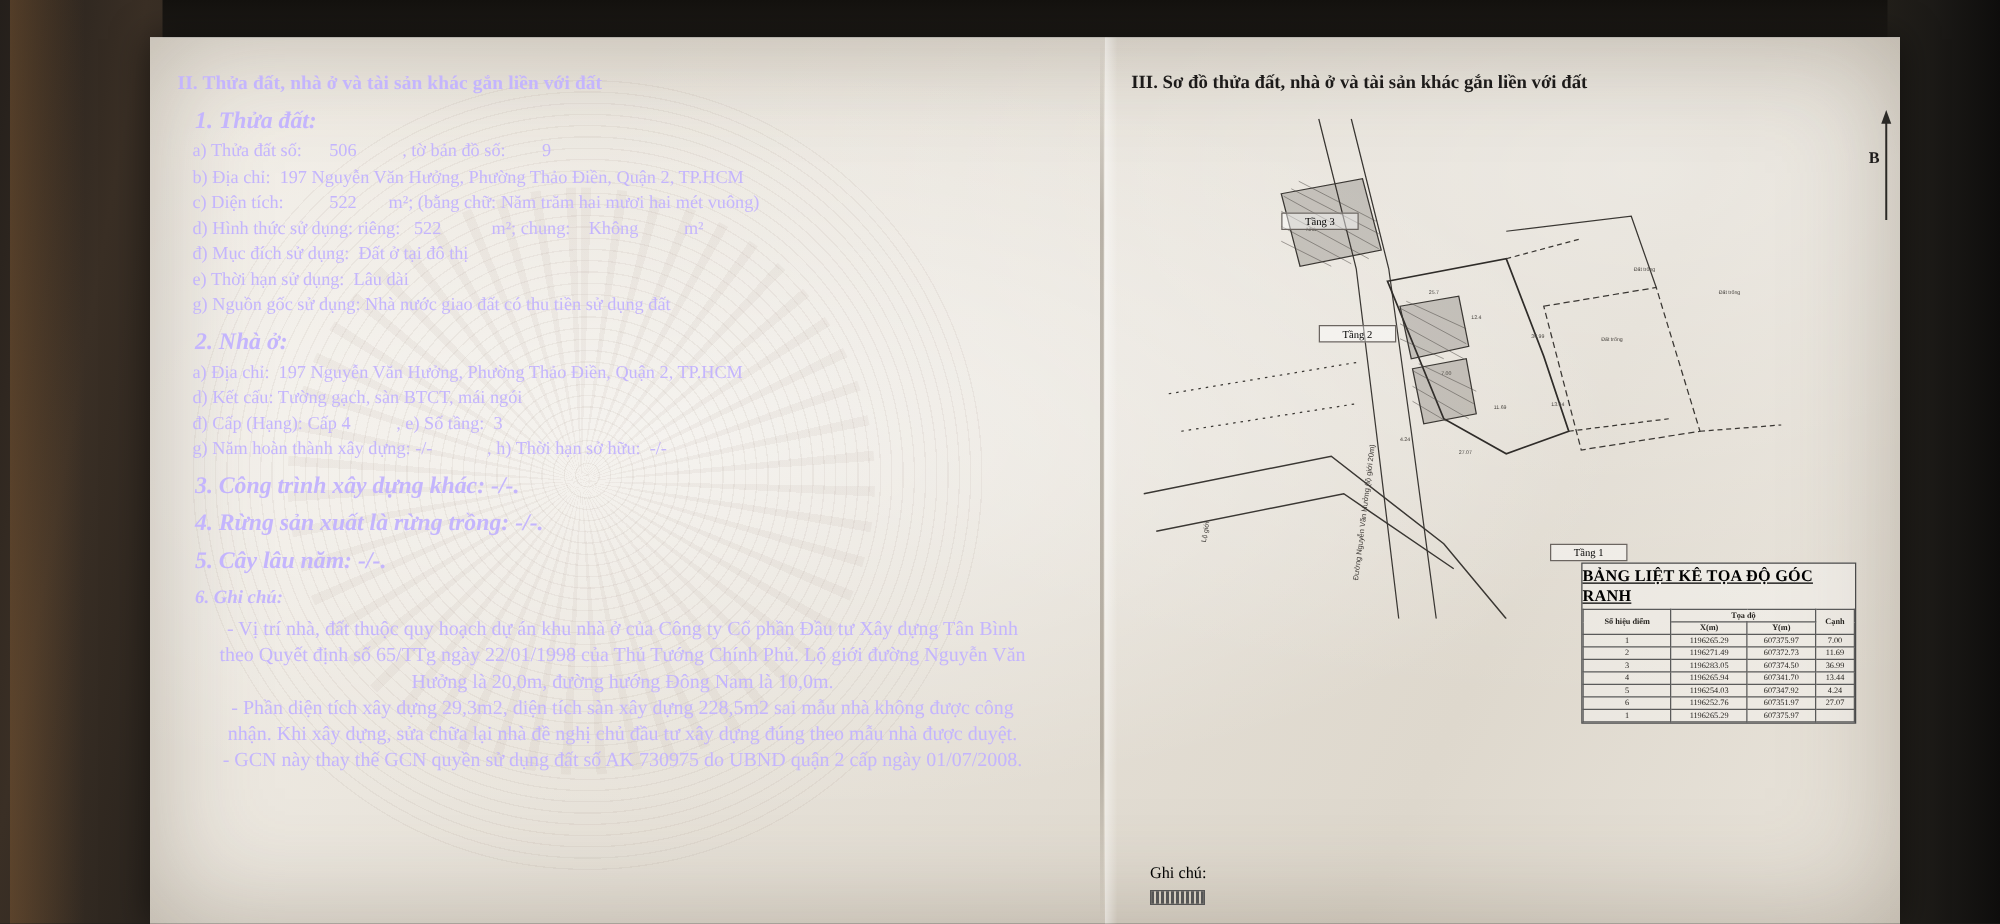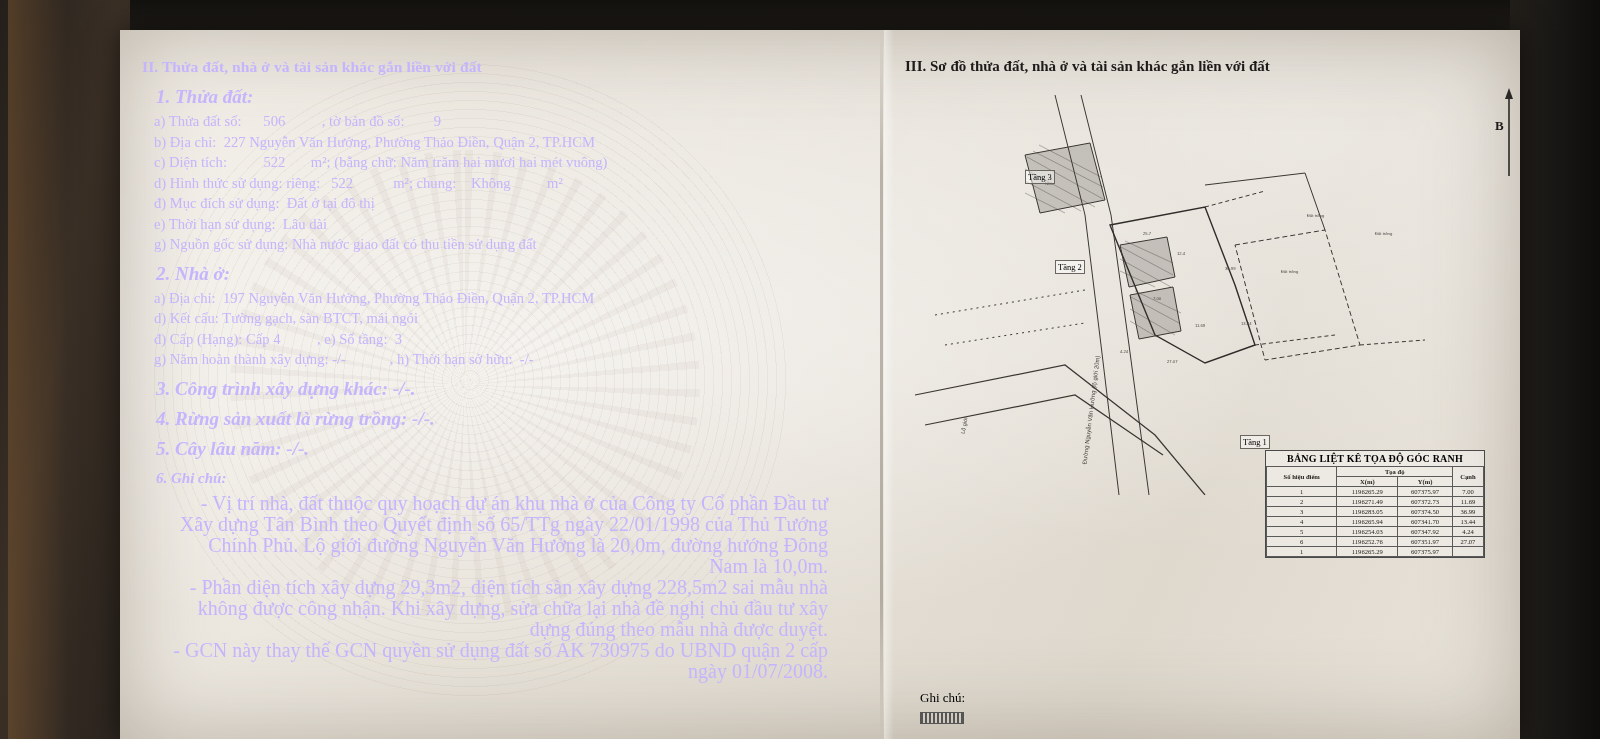--- a/index.html
+++ b/index.html
@@ -41,35 +41,35 @@
     background:linear-gradient(180deg,rgba(120,110,95,.0),rgba(120,110,95,.45) 20%,rgba(120,110,95,.45) 80%,rgba(120,110,95,0));}
   .fold2{position:absolute;left:884px;top:30px;width:10px;height:709px;
     background:linear-gradient(90deg,rgba(255,255,255,.45),rgba(255,255,255,0));}
 
   
   .col-left{position:absolute;left:142px;top:58px;width:720px;color:#c4b5fd;}
   .h2{font-weight:bold;font-size:15.5px;letter-spacing:.1px;margin-bottom:10px;}
   .sec-title{font-weight:bold;font-style:italic;font-size:19px;margin:8px 0 3px 14px;}
   .line{font-size:14.6px;line-height:20.5px;margin-left:12px;white-space:pre;}
   .note-title{font-weight:bold;font-style:italic;font-size:15px;margin:10px 0 6px 14px;}
-  .note-p{font-size:20px;line-height:21px;margin-left:26px;width:660px;text-align:right;}
+  .note-p{font-size:16px;line-height:21px;margin-left:26px;width:660px;text-align:center;}
 
   
   .col-right{position:absolute;left:905px;top:58px;width:600px;color:#1d1b1a;}
   .h3{font-weight:bold;font-size:15px;}
   .northarrow{position:absolute;left:595px;top:28px;width:14px;height:90px;}
   .north-letter{position:absolute;left:590px;top:60px;font-size:13px;font-weight:bold;}
 
   .mapwrap{position:absolute;left:905px;top:95px;width:620px;height:400px;}
-  .floorlabel{position:absolute;font-size:8.5px;border:1px solid #6b6560;padding:1px 2px;background:rgba(255,255,255,.45);text-align:right;}
+  .floorlabel{position:absolute;font-size:8.5px;border:1px solid #6b6560;padding:1px 18px;background:rgba(255,255,255,.45);text-align:right;}
 
   
   .coordtbl{position:absolute;left:1265px;top:450px;width:218px;border:1px solid #4a4a4a;
     background:rgba(255,255,255,.35);}
-  .coordtbl .cap{font-size:10px;font-weight:bold;text-align:center;padding:2px 0;letter-spacing:.2px;}
+  .coordtbl .cap{font-size:13px;font-weight:bold;text-align:left;padding:2px 0;letter-spacing:.2px;text-decoration:underline;}
   table.ct{border-collapse:collapse;width:100%;font-size:6.6px;}
   table.ct th,table.ct td{border:.7px solid #5a5a5a;text-align:center;padding:1px 0;color:#26231f;}
   .ghichu{position:absolute;left:920px;top:690px;font-size:13px;}
   .ghibox{position:absolute;left:920px;top:712px;width:42px;height:10px;border:1px solid #555;
      background:repeating-linear-gradient(90deg,#555 0 2px,transparent 2px 4px);}
   svg{display:block;}
 </style>
 </head>
 <body>
 
@@ -88,21 +88,21 @@
   <div class="watermark"></div>
   <div class="watermark2"></div>
   <div class="fold"></div>
   <div class="fold2"></div>
 
   <div class="col-left">
     <div class="h2">II. Thửa đất, nhà ở và tài sản khác gắn liền với đất</div>
 
     <div class="sec-title">1. Thửa đất:</div>
     <div class="line">a) Thửa đất số:      506          , tờ bản đồ số:        9</div>
-    <div class="line">b) Địa chỉ:  227 Nguyễn Văn Hưởng, Phường Thảo Điền, Quận 2, TP.HCM</div>
+    <div class="line">b) Địa chỉ:  197 Nguyễn Văn Hưởng, Phường Thảo Điền, Quận 2, TP.HCM</div>
     <div class="line">c) Diện tích:          522       m²; (bằng chữ: Năm trăm hai mươi hai mét vuông)</div>
     <div class="line">d) Hình thức sử dụng: riêng:   522           m²; chung:    Không          m²</div>
     <div class="line">đ) Mục đích sử dụng:  Đất ở tại đô thị</div>
     <div class="line">e) Thời hạn sử dụng:  Lâu dài</div>
     <div class="line">g) Nguồn gốc sử dụng: Nhà nước giao đất có thu tiền sử dụng đất</div>
 
     <div class="sec-title">2. Nhà ở:</div>
     <div class="line">a) Địa chỉ:  197 Nguyễn Văn Hưởng, Phường Thảo Điền, Quận 2, TP.HCM</div>
     <div class="line">d) Kết cấu: Tường gạch, sàn BTCT, mái ngói</div>
     <div class="line">đ) Cấp (Hạng): Cấp 4          , e) Số tầng:  3</div>

